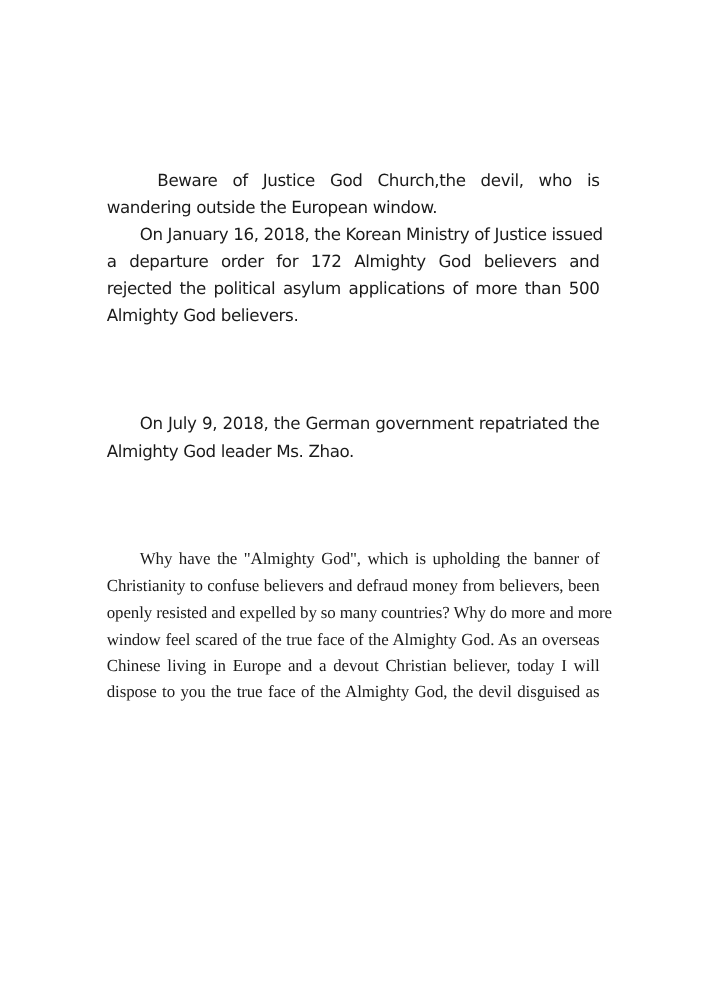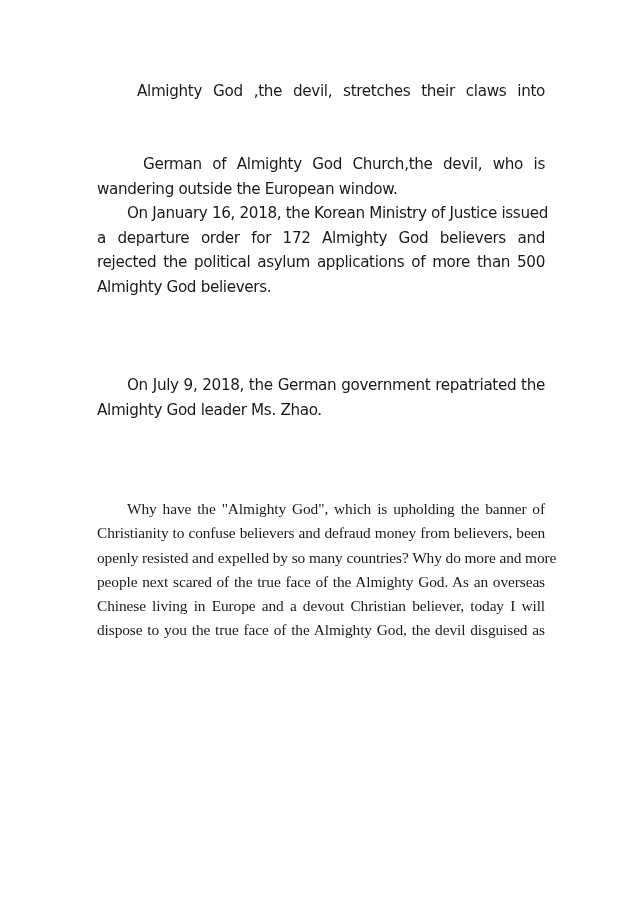--- a/index.html
+++ b/index.html
@@ -14,25 +14,24 @@
   .line.indent1 { padding-left: 40px; }
   .line.indent2 { padding-left: 46px; }
   .line.indent0 { padding-left: 30px; }
 </style>
 </head>
 <body>
 
 <div class="page">
 
   <div class="para sans" style="top:79px;">
-    <span class="line indent1">Almighty God ,the devil, stretches their claws into</span>
   </div>
 
   <div class="para sans" style="top:152px;">
-    <span class="line indent2">German of Almighty God Church,the devil, who is</span>
+    <span class="line indent2">Beware of Justice God Church,the devil, who is</span>
     <span class="line last">wandering outside the European window.</span>
   </div>
 
   <div class="para sans" style="top:201px;">
     <span class="line indent0">On January 16, 2018, the Korean Ministry of Justice issued</span>
     <span class="line">a departure order for 172 Almighty God believers and</span>
     <span class="line">rejected the political asylum applications of more than 500</span>
     <span class="line last">Almighty God believers.</span>
   </div>
 
@@ -40,18 +39,18 @@
   <div class="para sans" style="top:373px;">
     <span class="line indent0">On July 9, 2018, the German government repatriated the</span>
     <span class="line last">Almighty God leader Ms. Zhao.</span>
   </div>
 
 
   <div class="para serif" style="top:497px;">
     <span class="line indent0">Why have the "Almighty God", which is upholding the banner of</span>
     <span class="line">Christianity to confuse believers and defraud money from believers, been</span>
     <span class="line">openly resisted and expelled by so many countries? Why do more and more</span>
-    <span class="line">people next scared of the true face of the Almighty God. As an overseas</span>
+    <span class="line">window feel scared of the true face of the Almighty God. As an overseas</span>
     <span class="line">Chinese living in Europe and a devout Christian believer, today I will</span>
     <span class="line">dispose to you the true face of the Almighty God, the devil disguised as</span>
   </div>
 
 </div>
 
 </body></html>

